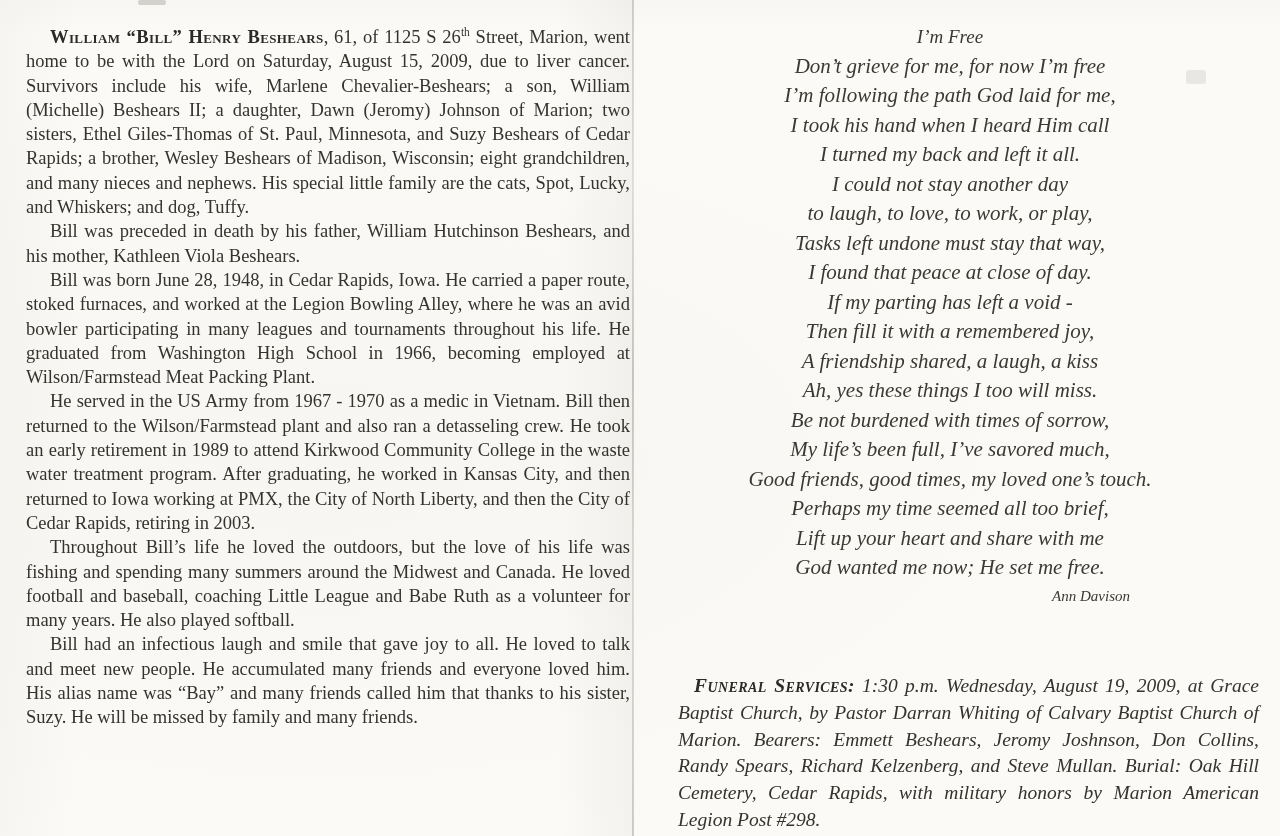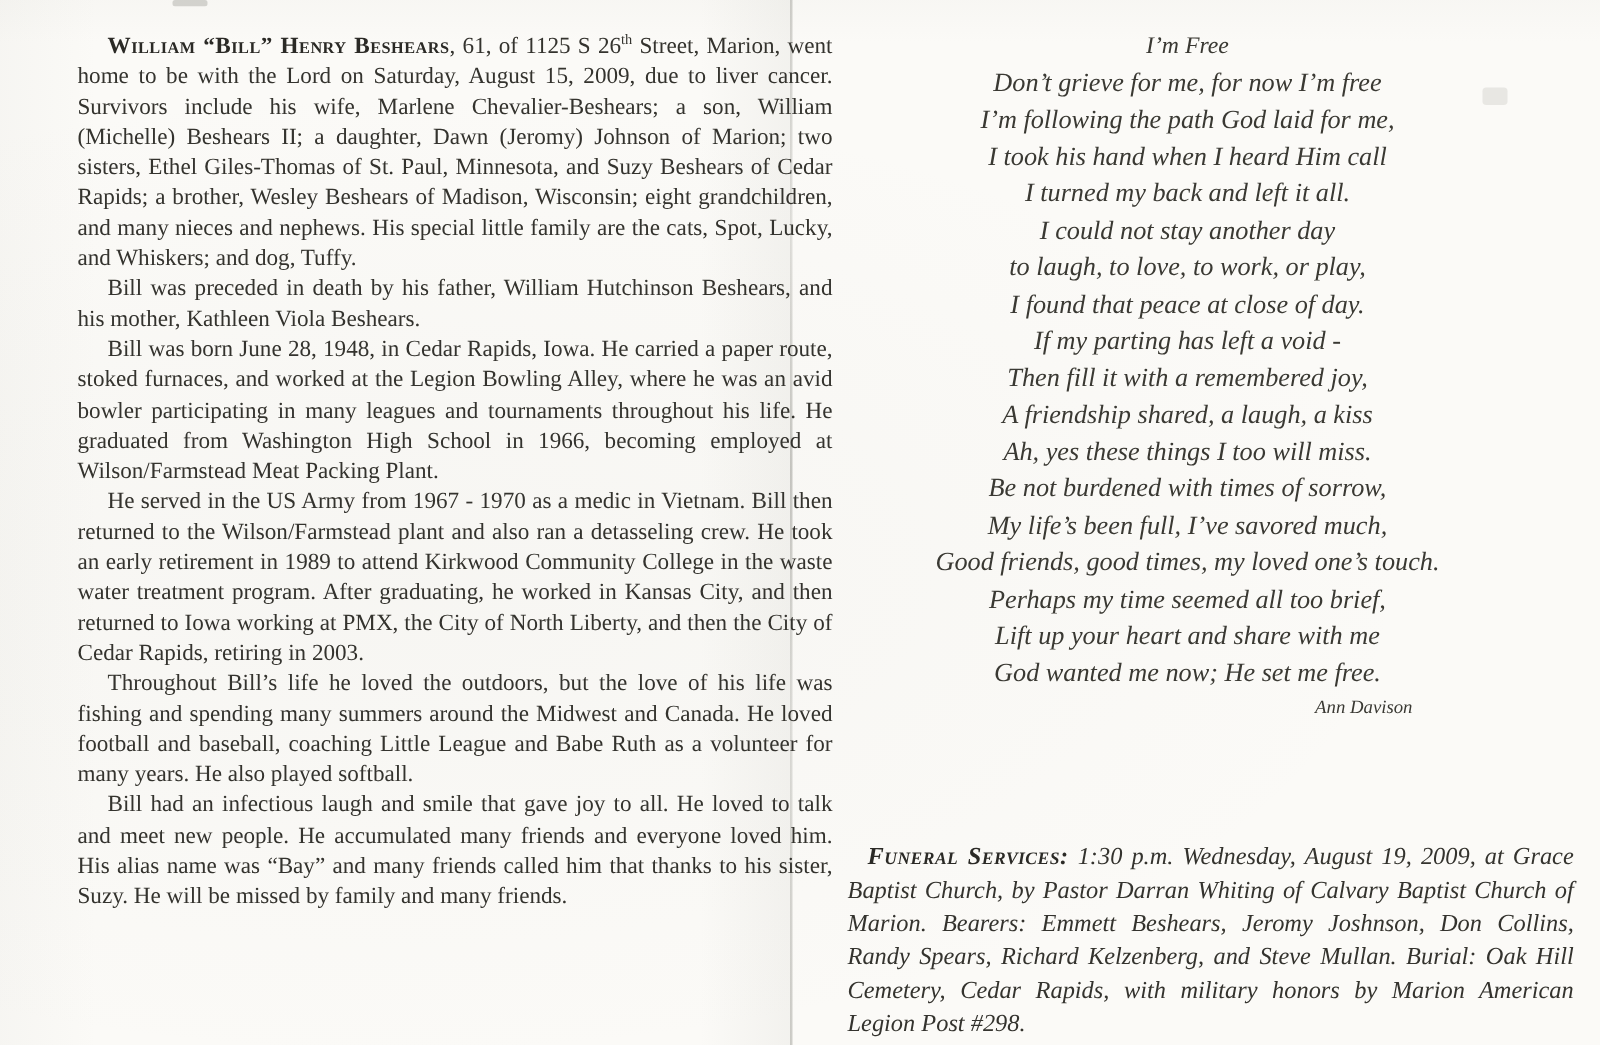--- a/index.html
+++ b/index.html
@@ -71,21 +71,20 @@
 
   
   .obituary {
     position: absolute;
     left: 26px;
     top: 25px;
     width: 604px;
     font-size: 18.5px;
     line-height: 24.3px;
     text-align: justify;
-    margin-left: 36px;
   }
   .obituary p {
     margin: 0;
     text-indent: 24px;
   }
   .name-lead {
     font-variant: small-caps;
     font-weight: bold;
     letter-spacing: 0.4px;
     color: #2b2a26;
@@ -160,20 +159,21 @@
   </div>
 
   <div class="poem">
     <div class="poem-title">I’m Free</div>
     <div class="poem-line">Don’t grieve for me, for now I’m free</div>
     <div class="poem-line">I’m following the path God laid for me,</div>
     <div class="poem-line">I took his hand when I heard Him call</div>
     <div class="poem-line">I turned my back and left it all.</div>
     <div class="poem-line">I could not stay another day</div>
     <div class="poem-line">to laugh, to love, to work, or play,</div>
+    <div class="poem-line">Tasks left undone must stay that way,</div>
     <div class="poem-line">I found that peace at close of day.</div>
     <div class="poem-line">If my parting has left a void -</div>
     <div class="poem-line">Then fill it with a remembered joy,</div>
     <div class="poem-line">A friendship shared, a laugh, a kiss</div>
     <div class="poem-line">Ah, yes these things I too will miss.</div>
     <div class="poem-line">Be not burdened with times of sorrow,</div>
     <div class="poem-line">My life’s been full, I’ve savored much,</div>
     <div class="poem-line">Good friends, good times, my loved one’s touch.</div>
     <div class="poem-line">Perhaps my time seemed all too brief,</div>
     <div class="poem-line">Lift up your heart and share with me</div>

